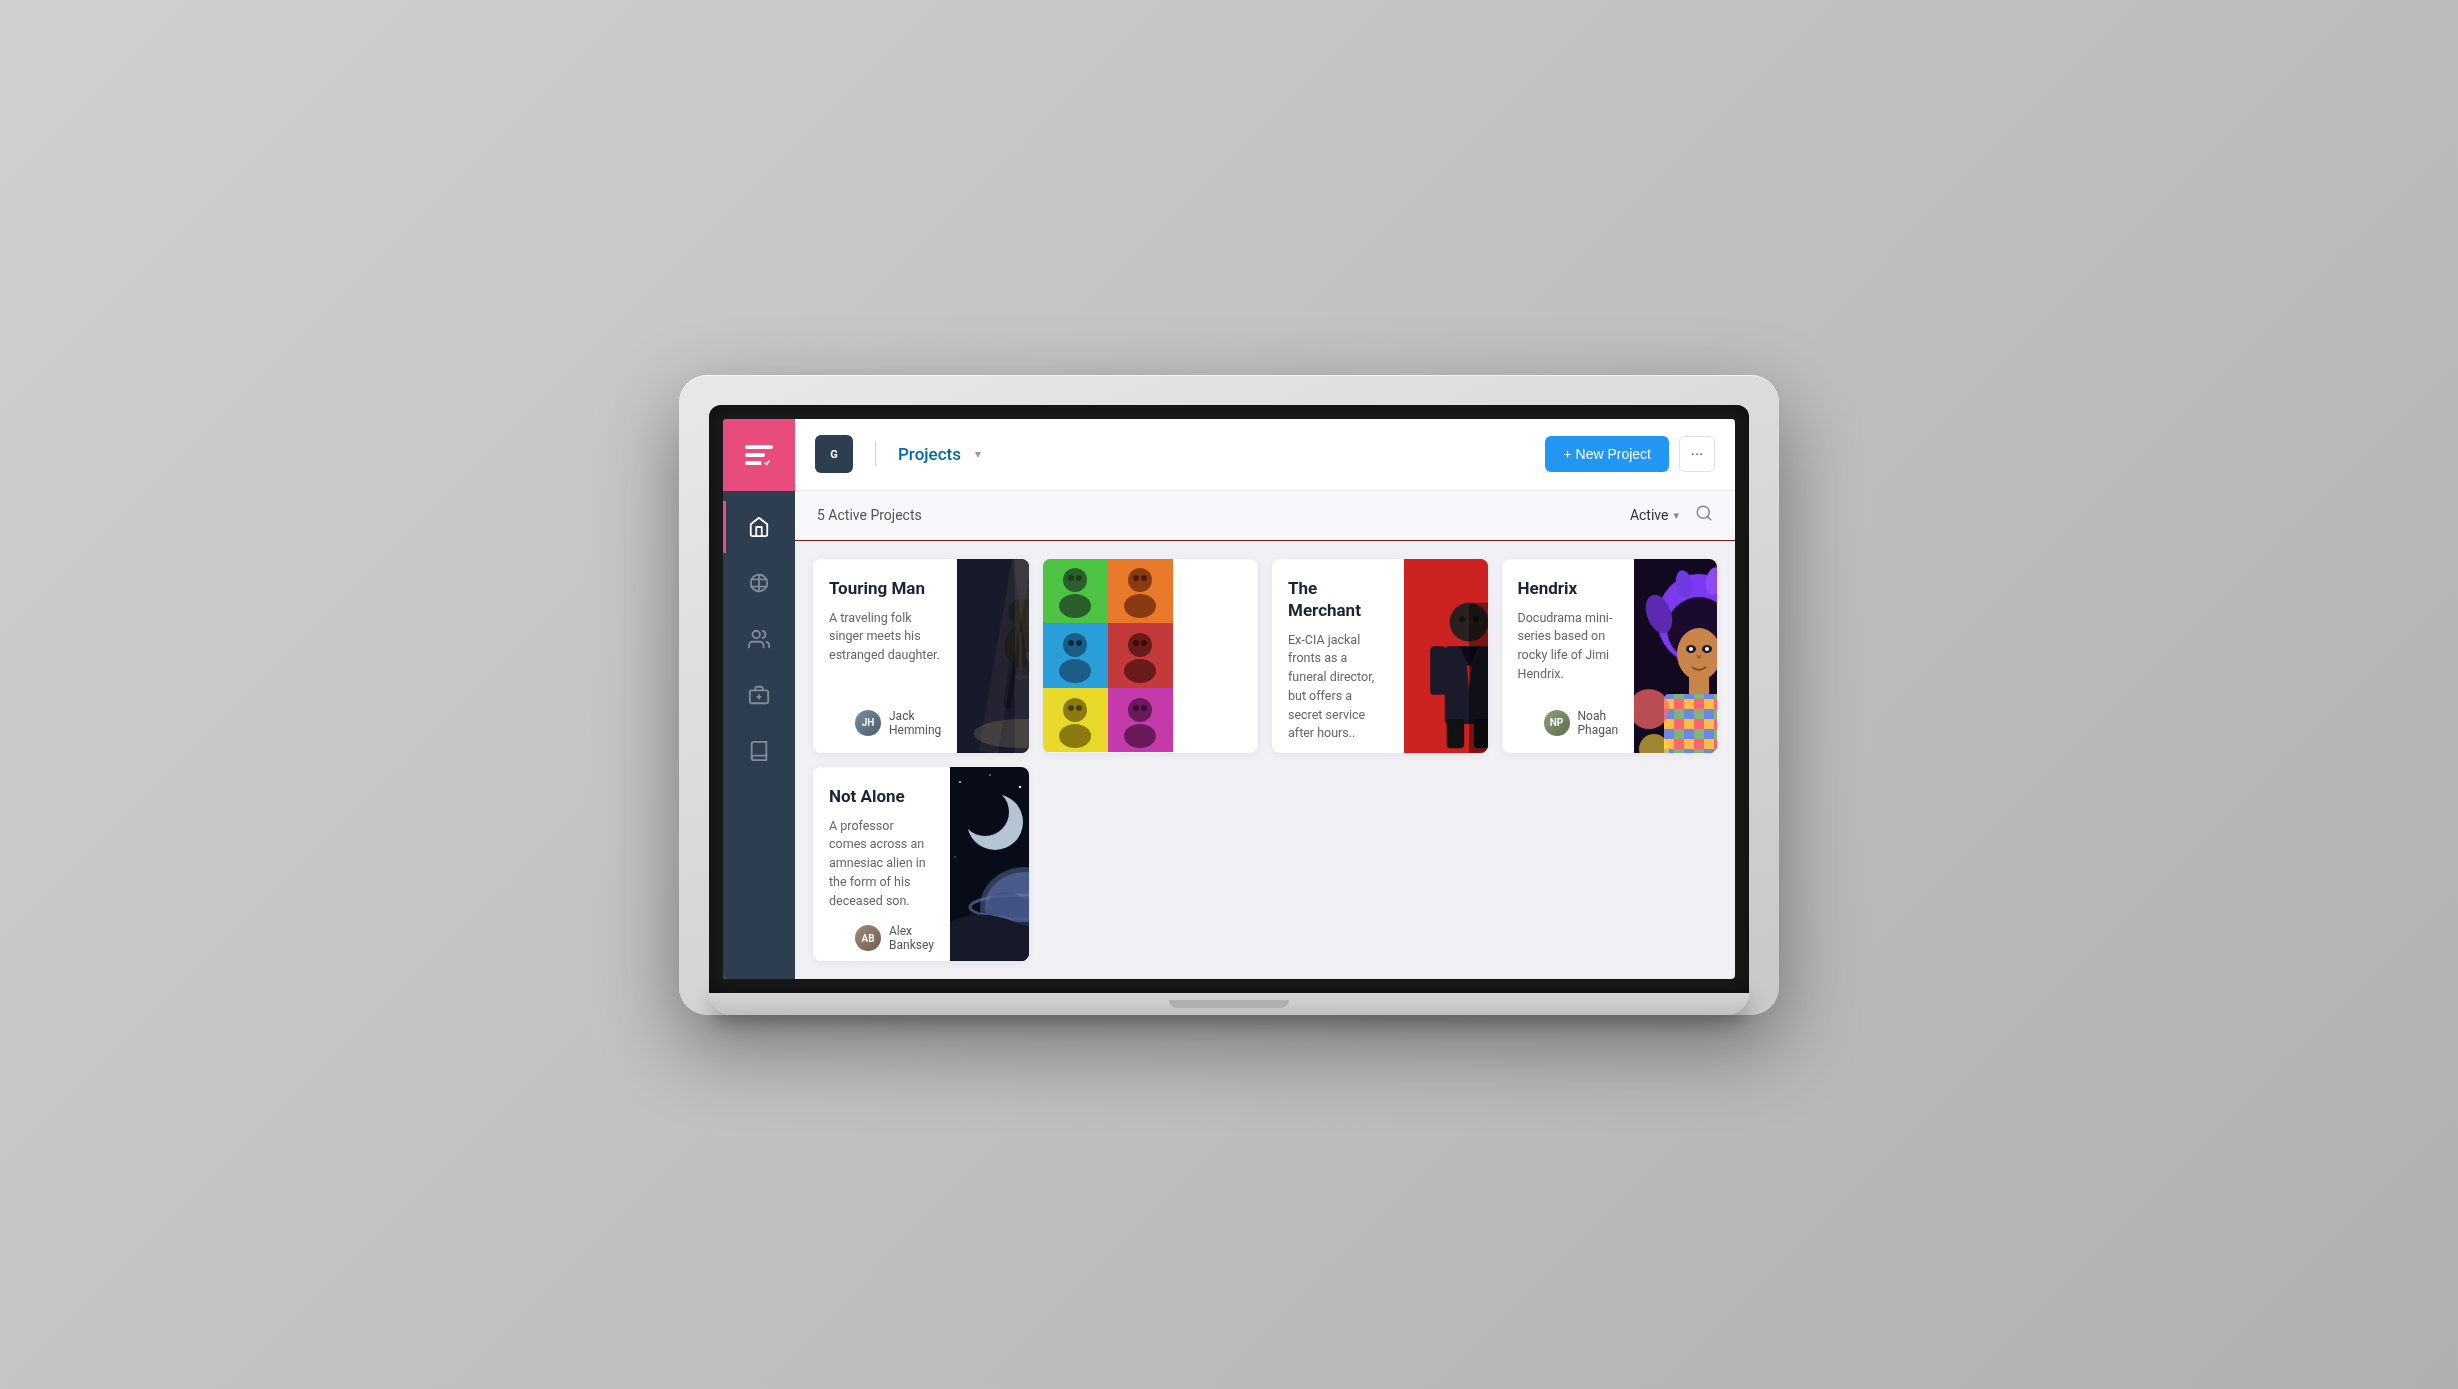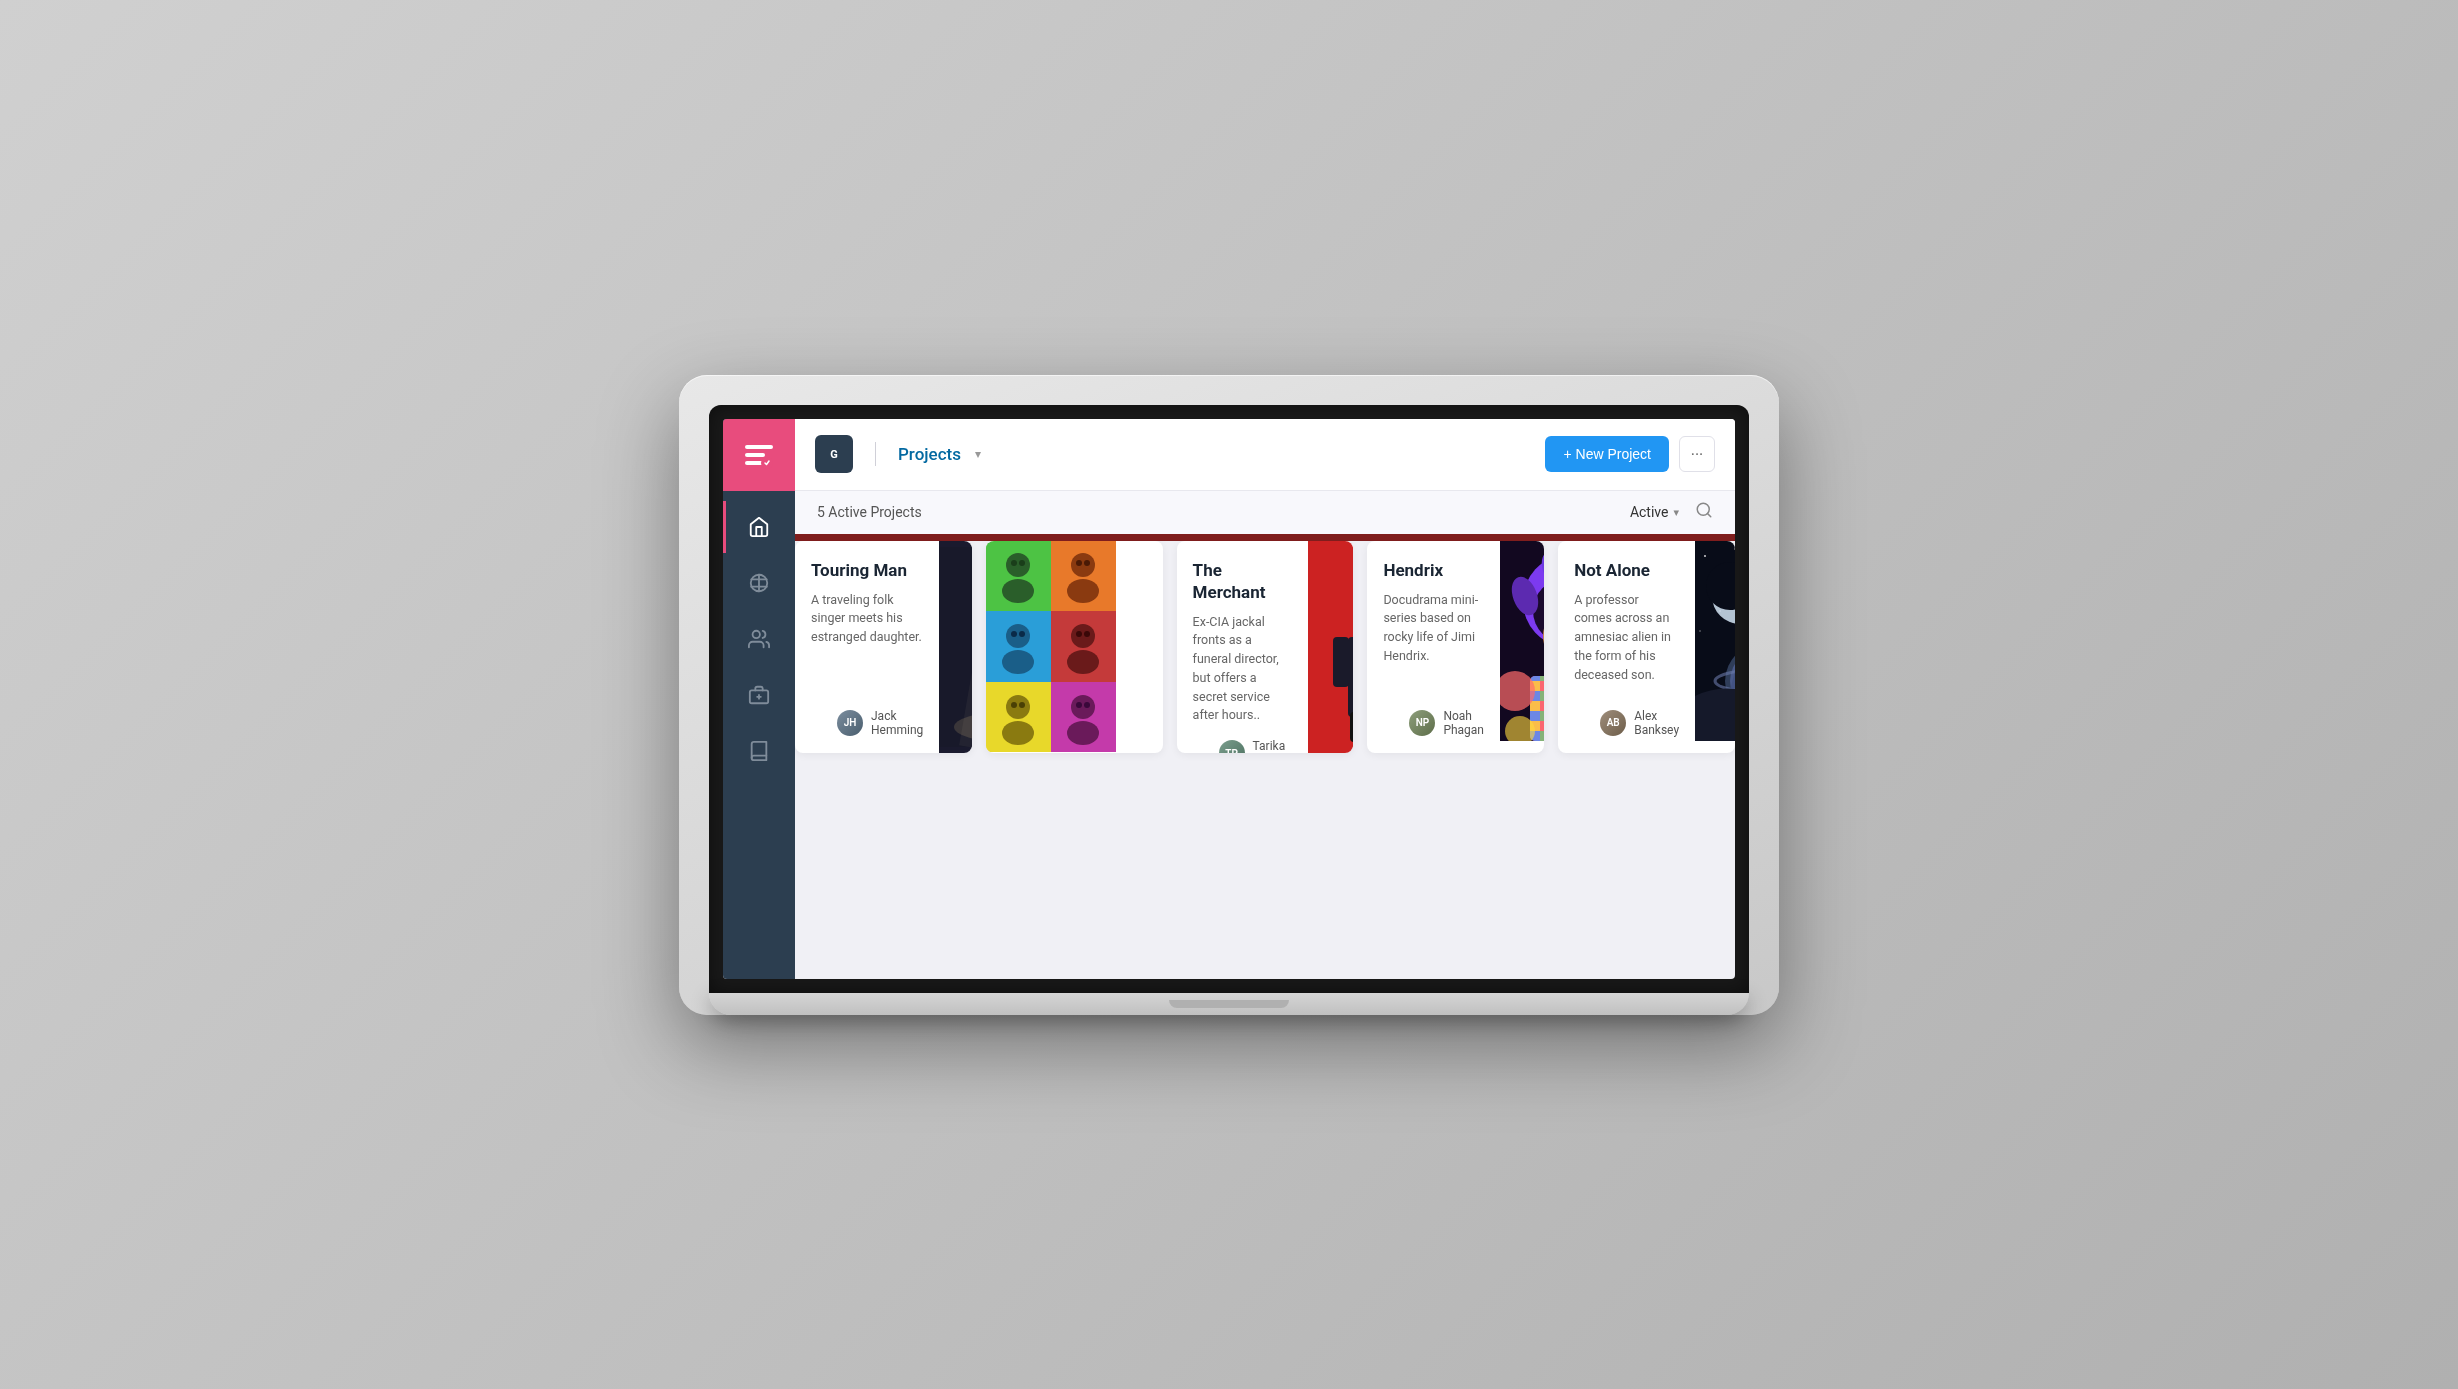--- a/index.html
+++ b/index.html
@@ -204,21 +204,21 @@
       justify-content: center;
       cursor: pointer;
       color: #666;
       font-size: 16px;
     }
 
     
     .subheader {
       height: 50px;
       background: #f8f8fc;
-      border-bottom: 7px solid #7f1d1d;
+      border-bottom: 1px solid #7f1d1d;
       display: flex;
       align-items: center;
       padding: 0 22px;
       flex-shrink: 0;
     }
 
     .projects-count {
       font-size: 14px;
       color: #555;
     }
@@ -242,23 +242,23 @@
     .search-icon-btn {
       margin-left: 16px;
       color: #888;
       cursor: pointer;
       font-size: 16px;
     }
 
     
     .projects-grid {
       flex: 1;
-      padding: 0;
+      padding: 18px;
       display: grid;
-      grid-template-columns: repeat(5, 1fr);
+      grid-template-columns: repeat(4, 1fr);
       grid-template-rows: repeat(2, 1fr);
       gap: 14px;
       overflow-y: auto;
     }
 
     .project-card {
       background: white;
       border-radius: 8px;
       display: flex;
       overflow: hidden;

